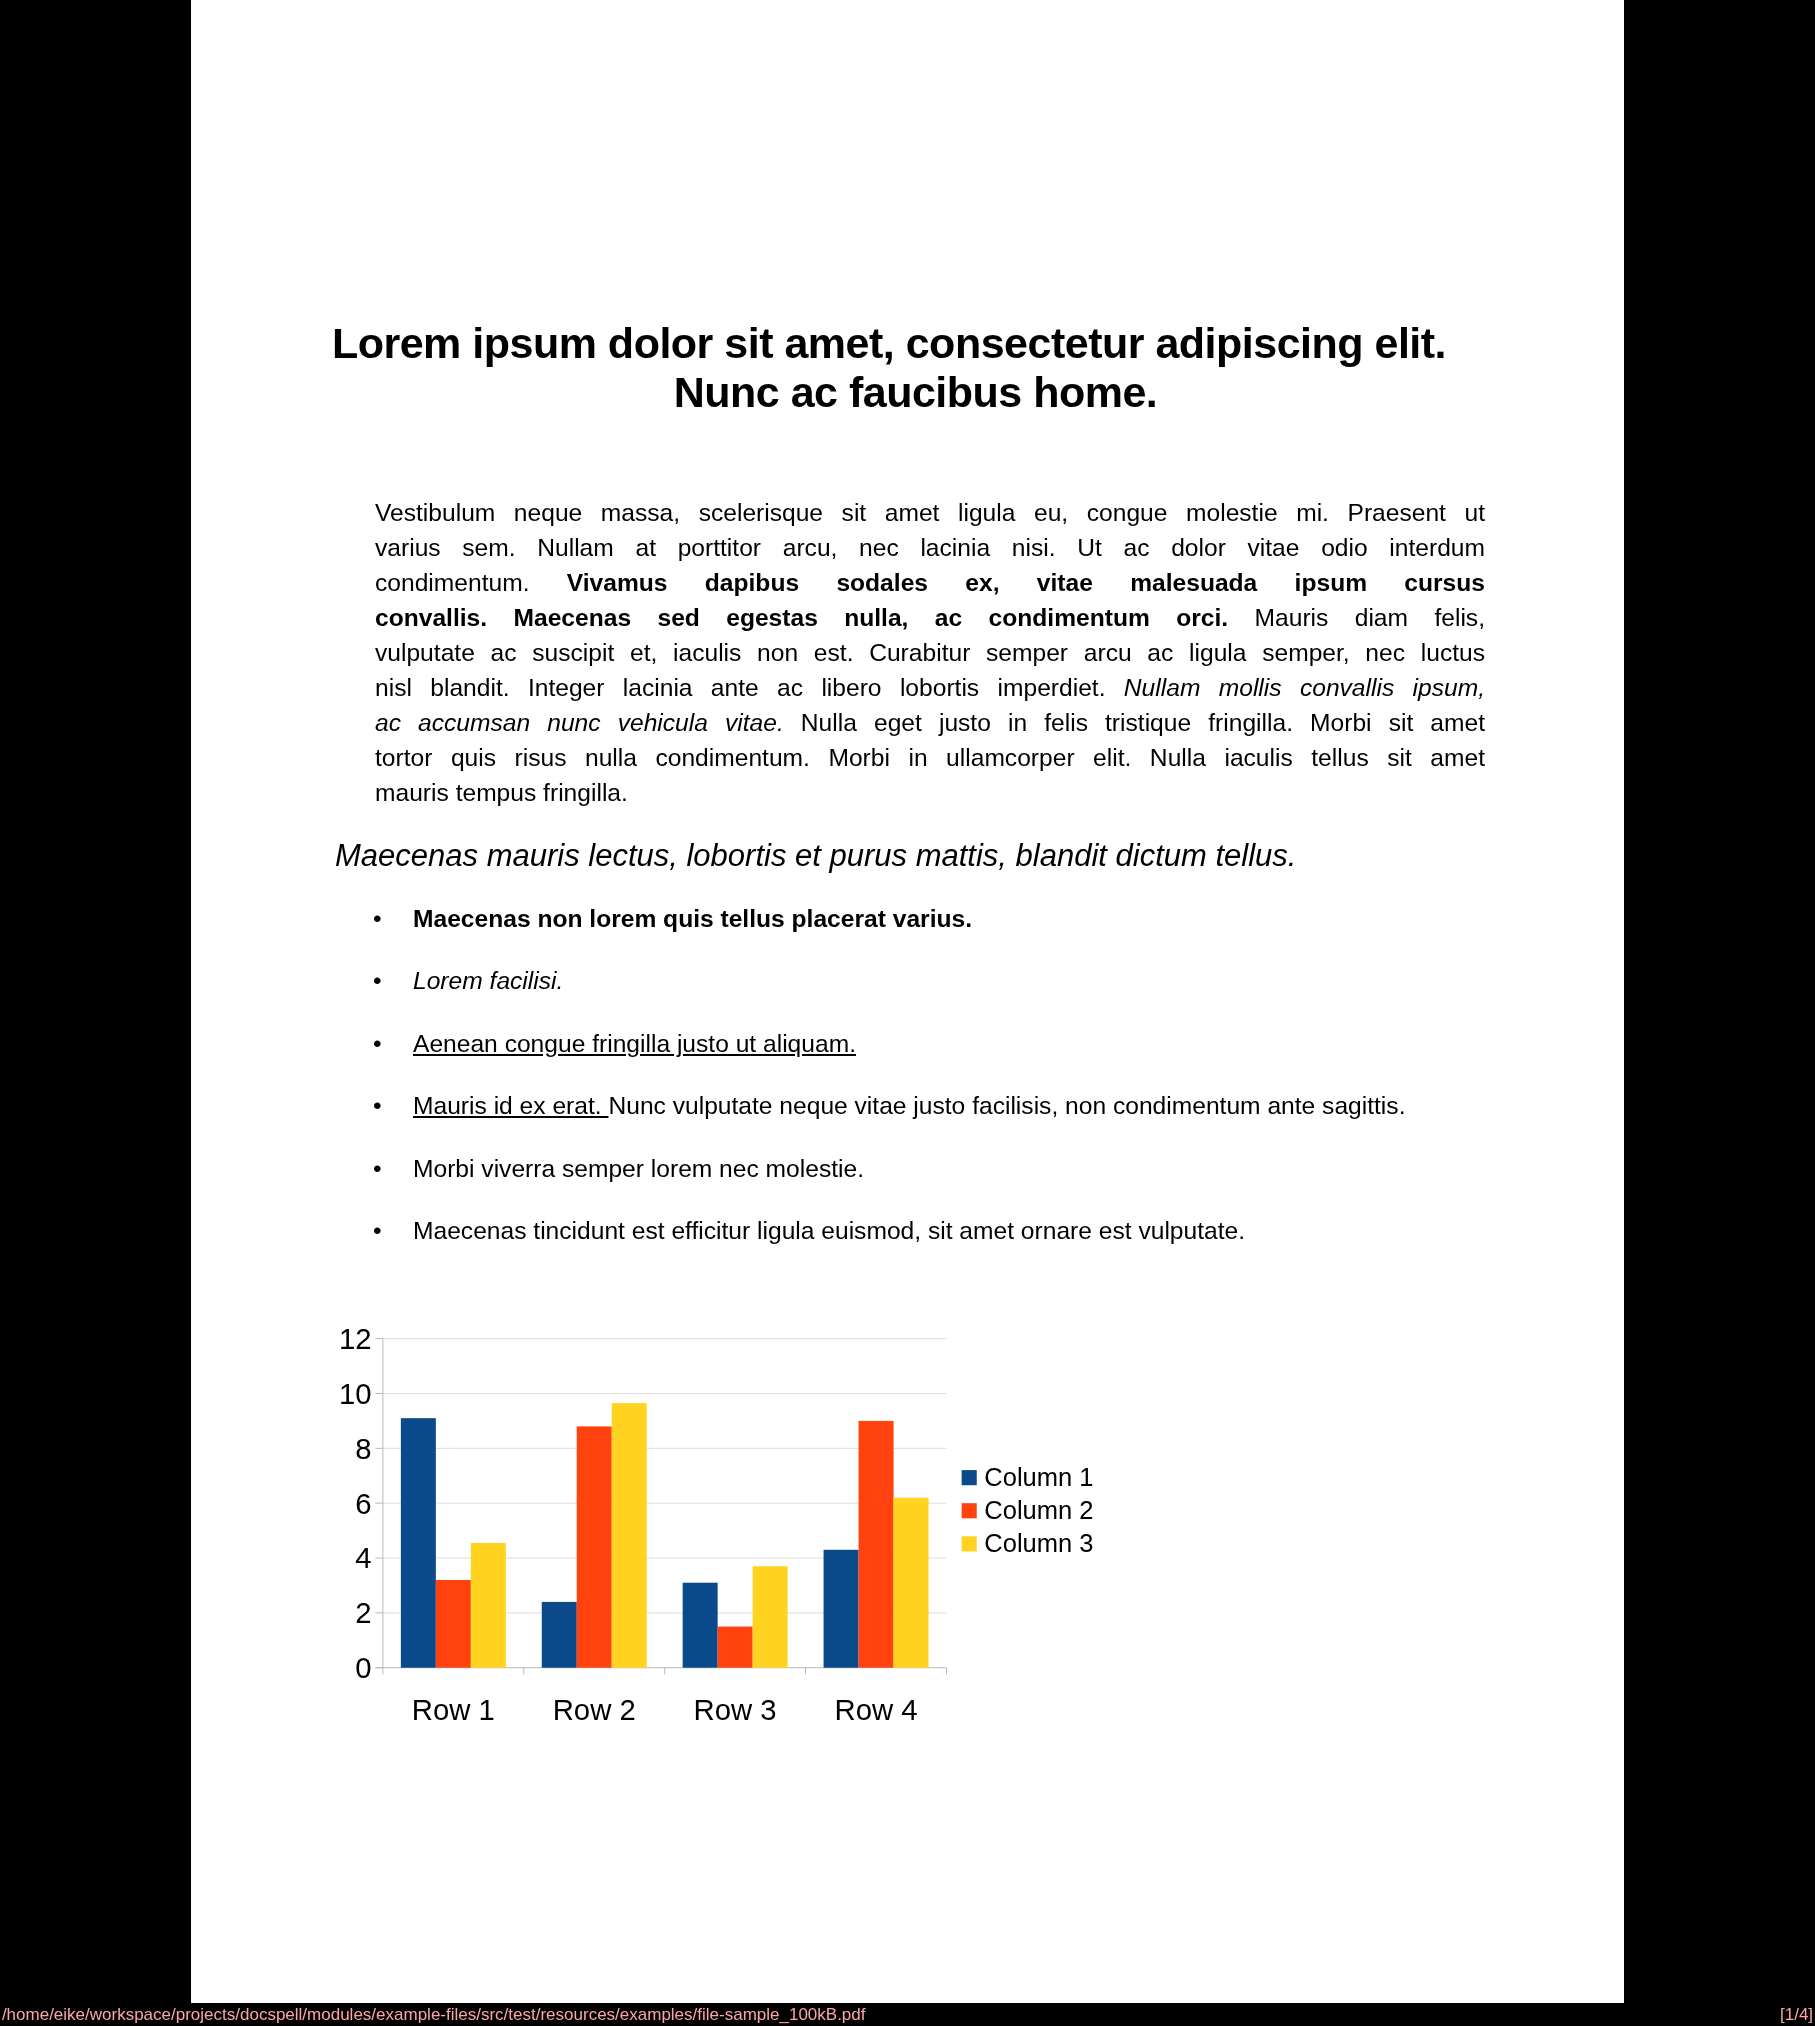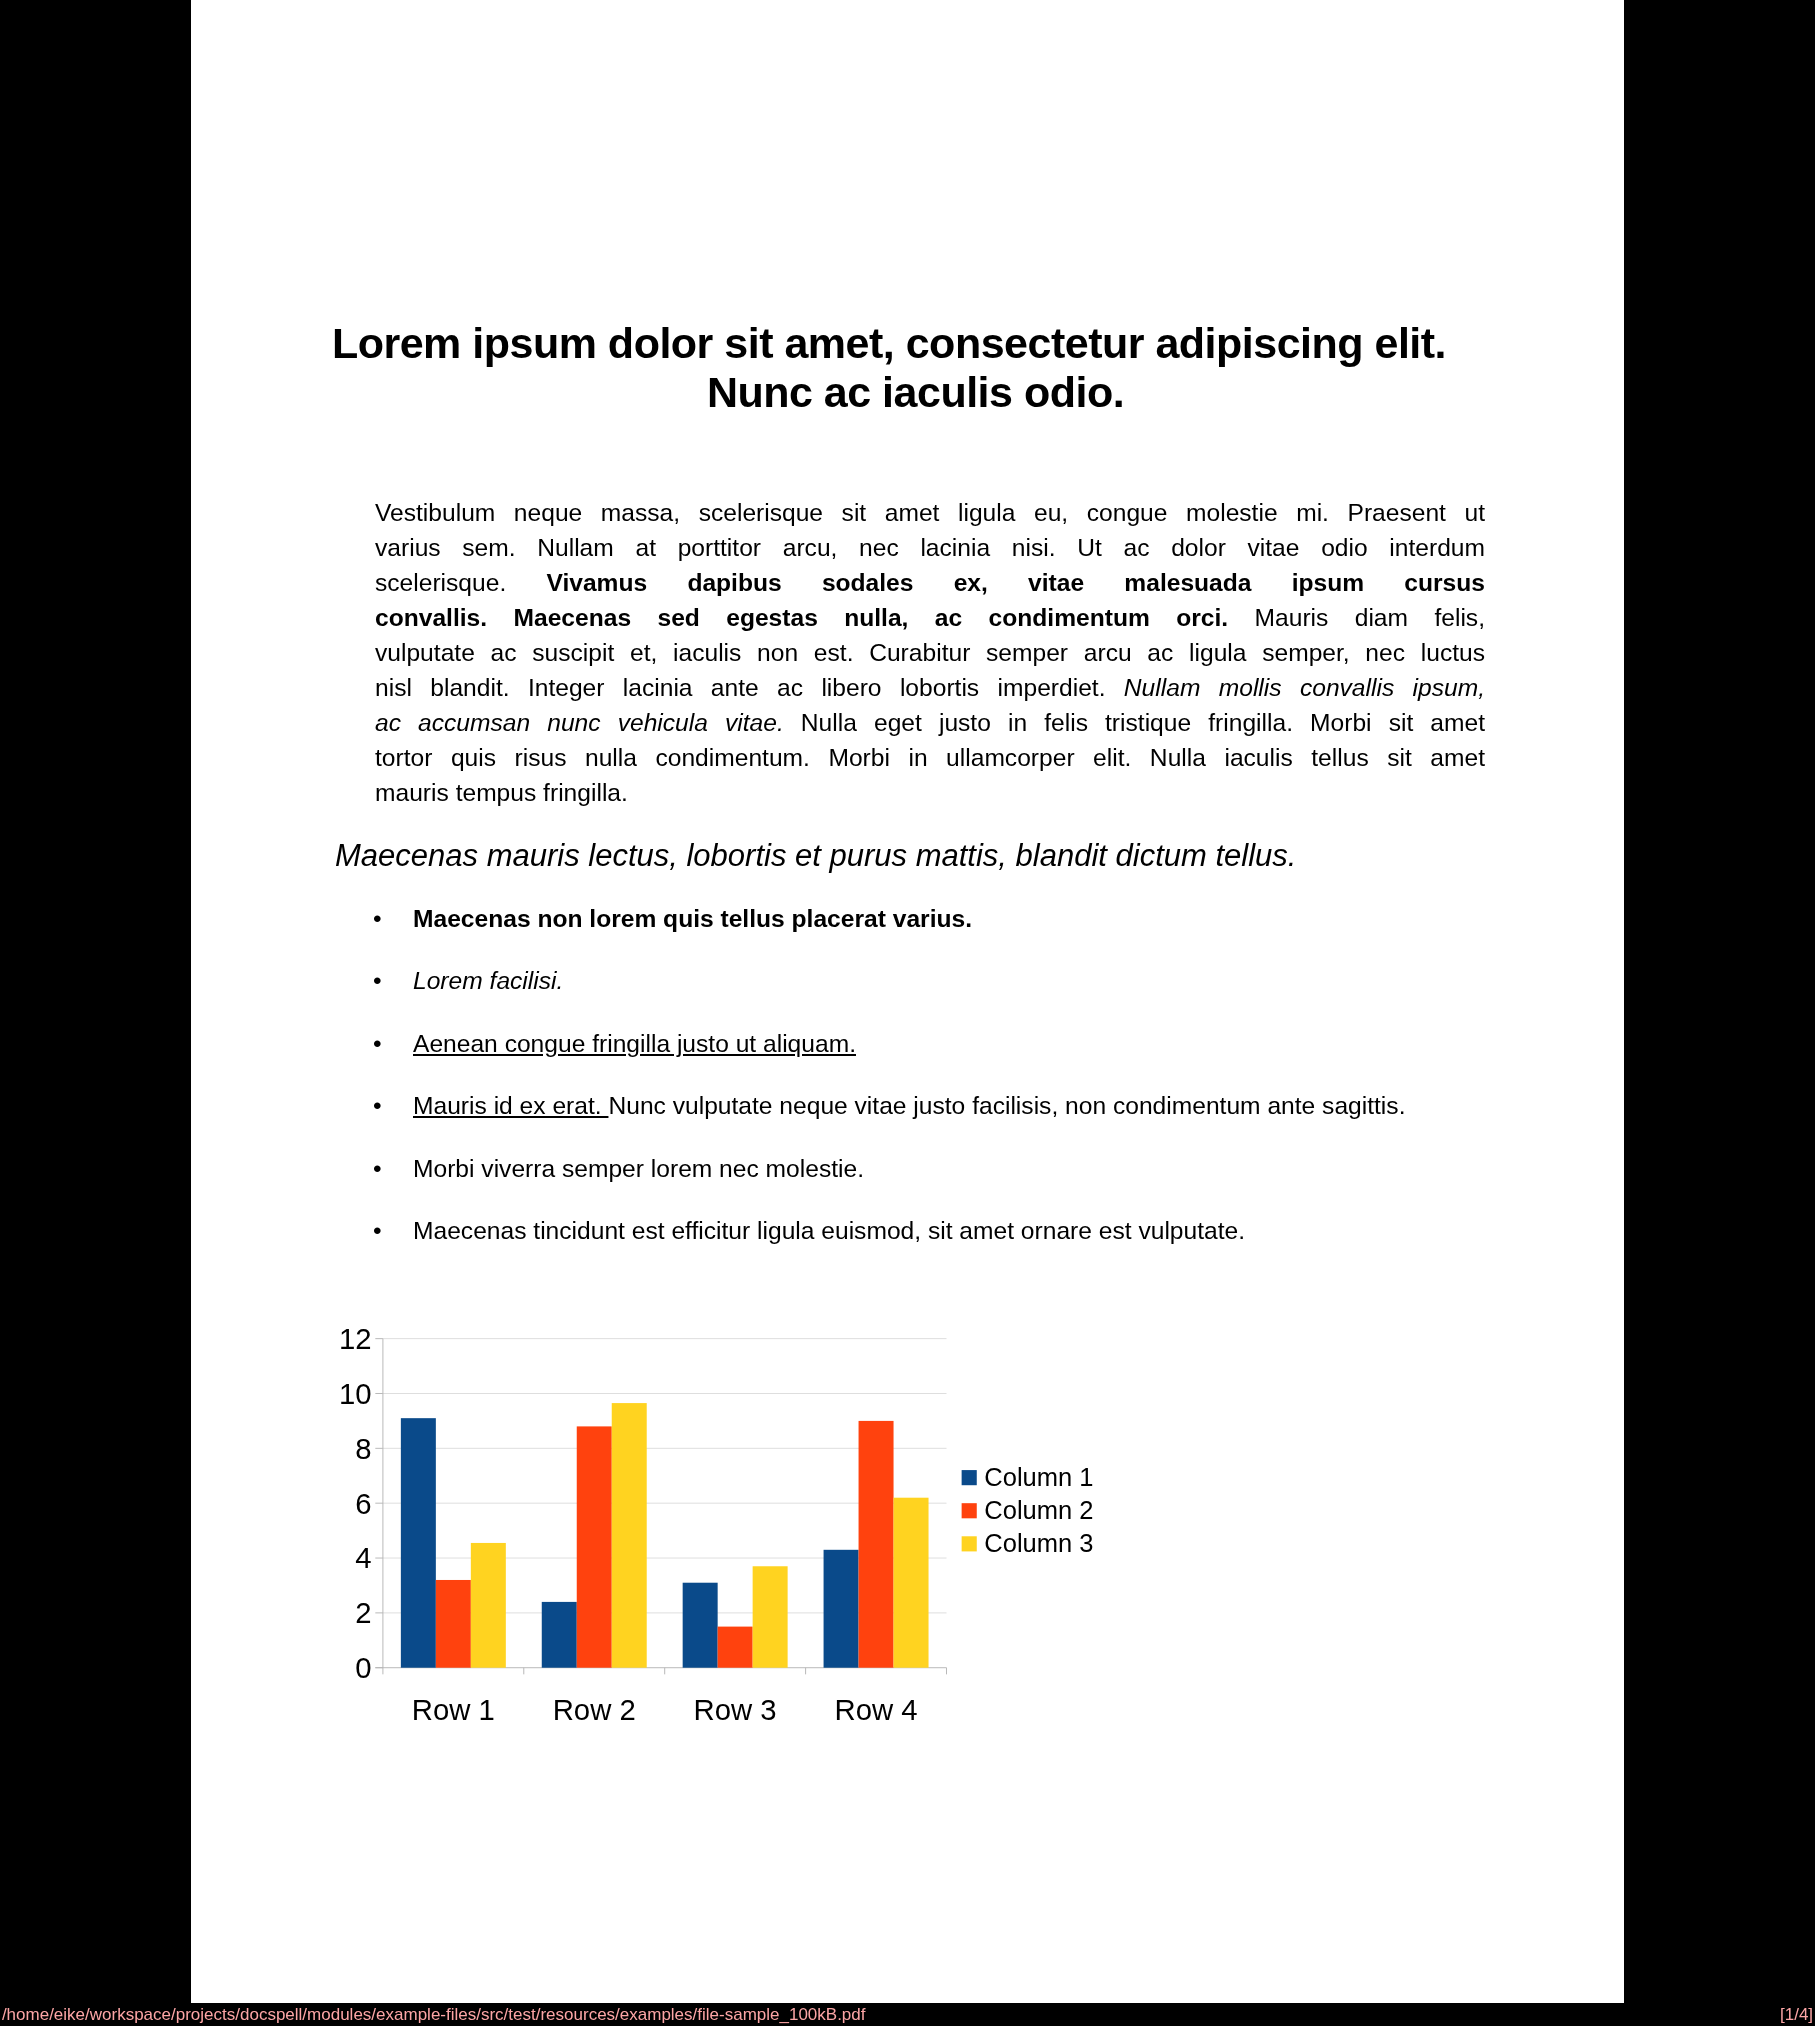--- a/index.html
+++ b/index.html
@@ -48,26 +48,26 @@
   }
   .sb-path{position:absolute;left:1.9px;top:0;white-space:nowrap;}
   .sb-page{position:absolute;right:1.9px;top:0;white-space:nowrap;margin-left:27px;}
 </style>
 </head>
 <body>
 
 <div class="page">
 
 
-  <div class="doc-heading"><span>Lorem ipsum dolor sit amet, consectetur adipiscing elit.</span><br><span>Nunc ac iaculis odio.</span></div>
+  <div class="doc-heading"><span>Lorem ipsum dolor sit amet, consectetur adipiscing elit.</span><br><span>Nunc ac faucibus home.</span></div>
 
   <div class="para1">
       <div class="tline just"><span>Vestibulum neque massa, scelerisque sit amet ligula eu, congue molestie mi. Praesent ut</span></div>
       <div class="tline just"><span>varius sem. Nullam at porttitor arcu, nec lacinia nisi. Ut ac dolor vitae odio interdum</span></div>
-      <div class="tline just"><span>scelerisque. </span><span class="b">Vivamus dapibus sodales ex, vitae malesuada ipsum cursus</span></div>
+      <div class="tline just"><span>condimentum. </span><span class="b">Vivamus dapibus sodales ex, vitae malesuada ipsum cursus</span></div>
       <div class="tline just"><span class="b">convallis. Maecenas sed egestas nulla, ac condimentum orci.</span><span> Mauris diam felis,</span></div>
       <div class="tline just"><span>vulputate ac suscipit et, iaculis non est. Curabitur semper arcu ac ligula semper, nec luctus</span></div>
       <div class="tline just"><span>nisl blandit. Integer lacinia ante ac libero lobortis imperdiet. </span><span class="i">Nullam mollis convallis ipsum,</span></div>
       <div class="tline just"><span class="i">ac accumsan nunc vehicula vitae.</span><span> Nulla eget justo in felis tristique fringilla. Morbi sit amet</span></div>
       <div class="tline just"><span>tortor quis risus nulla condimentum. Morbi in ullamcorper elit. Nulla iaculis tellus sit amet</span></div>
       <div class="tline"><span>mauris tempus fringilla.</span></div>
     </div>
 
   <div class="para2">Maecenas mauris lectus, lobortis et purus mattis, blandit dictum tellus.</div>
 

